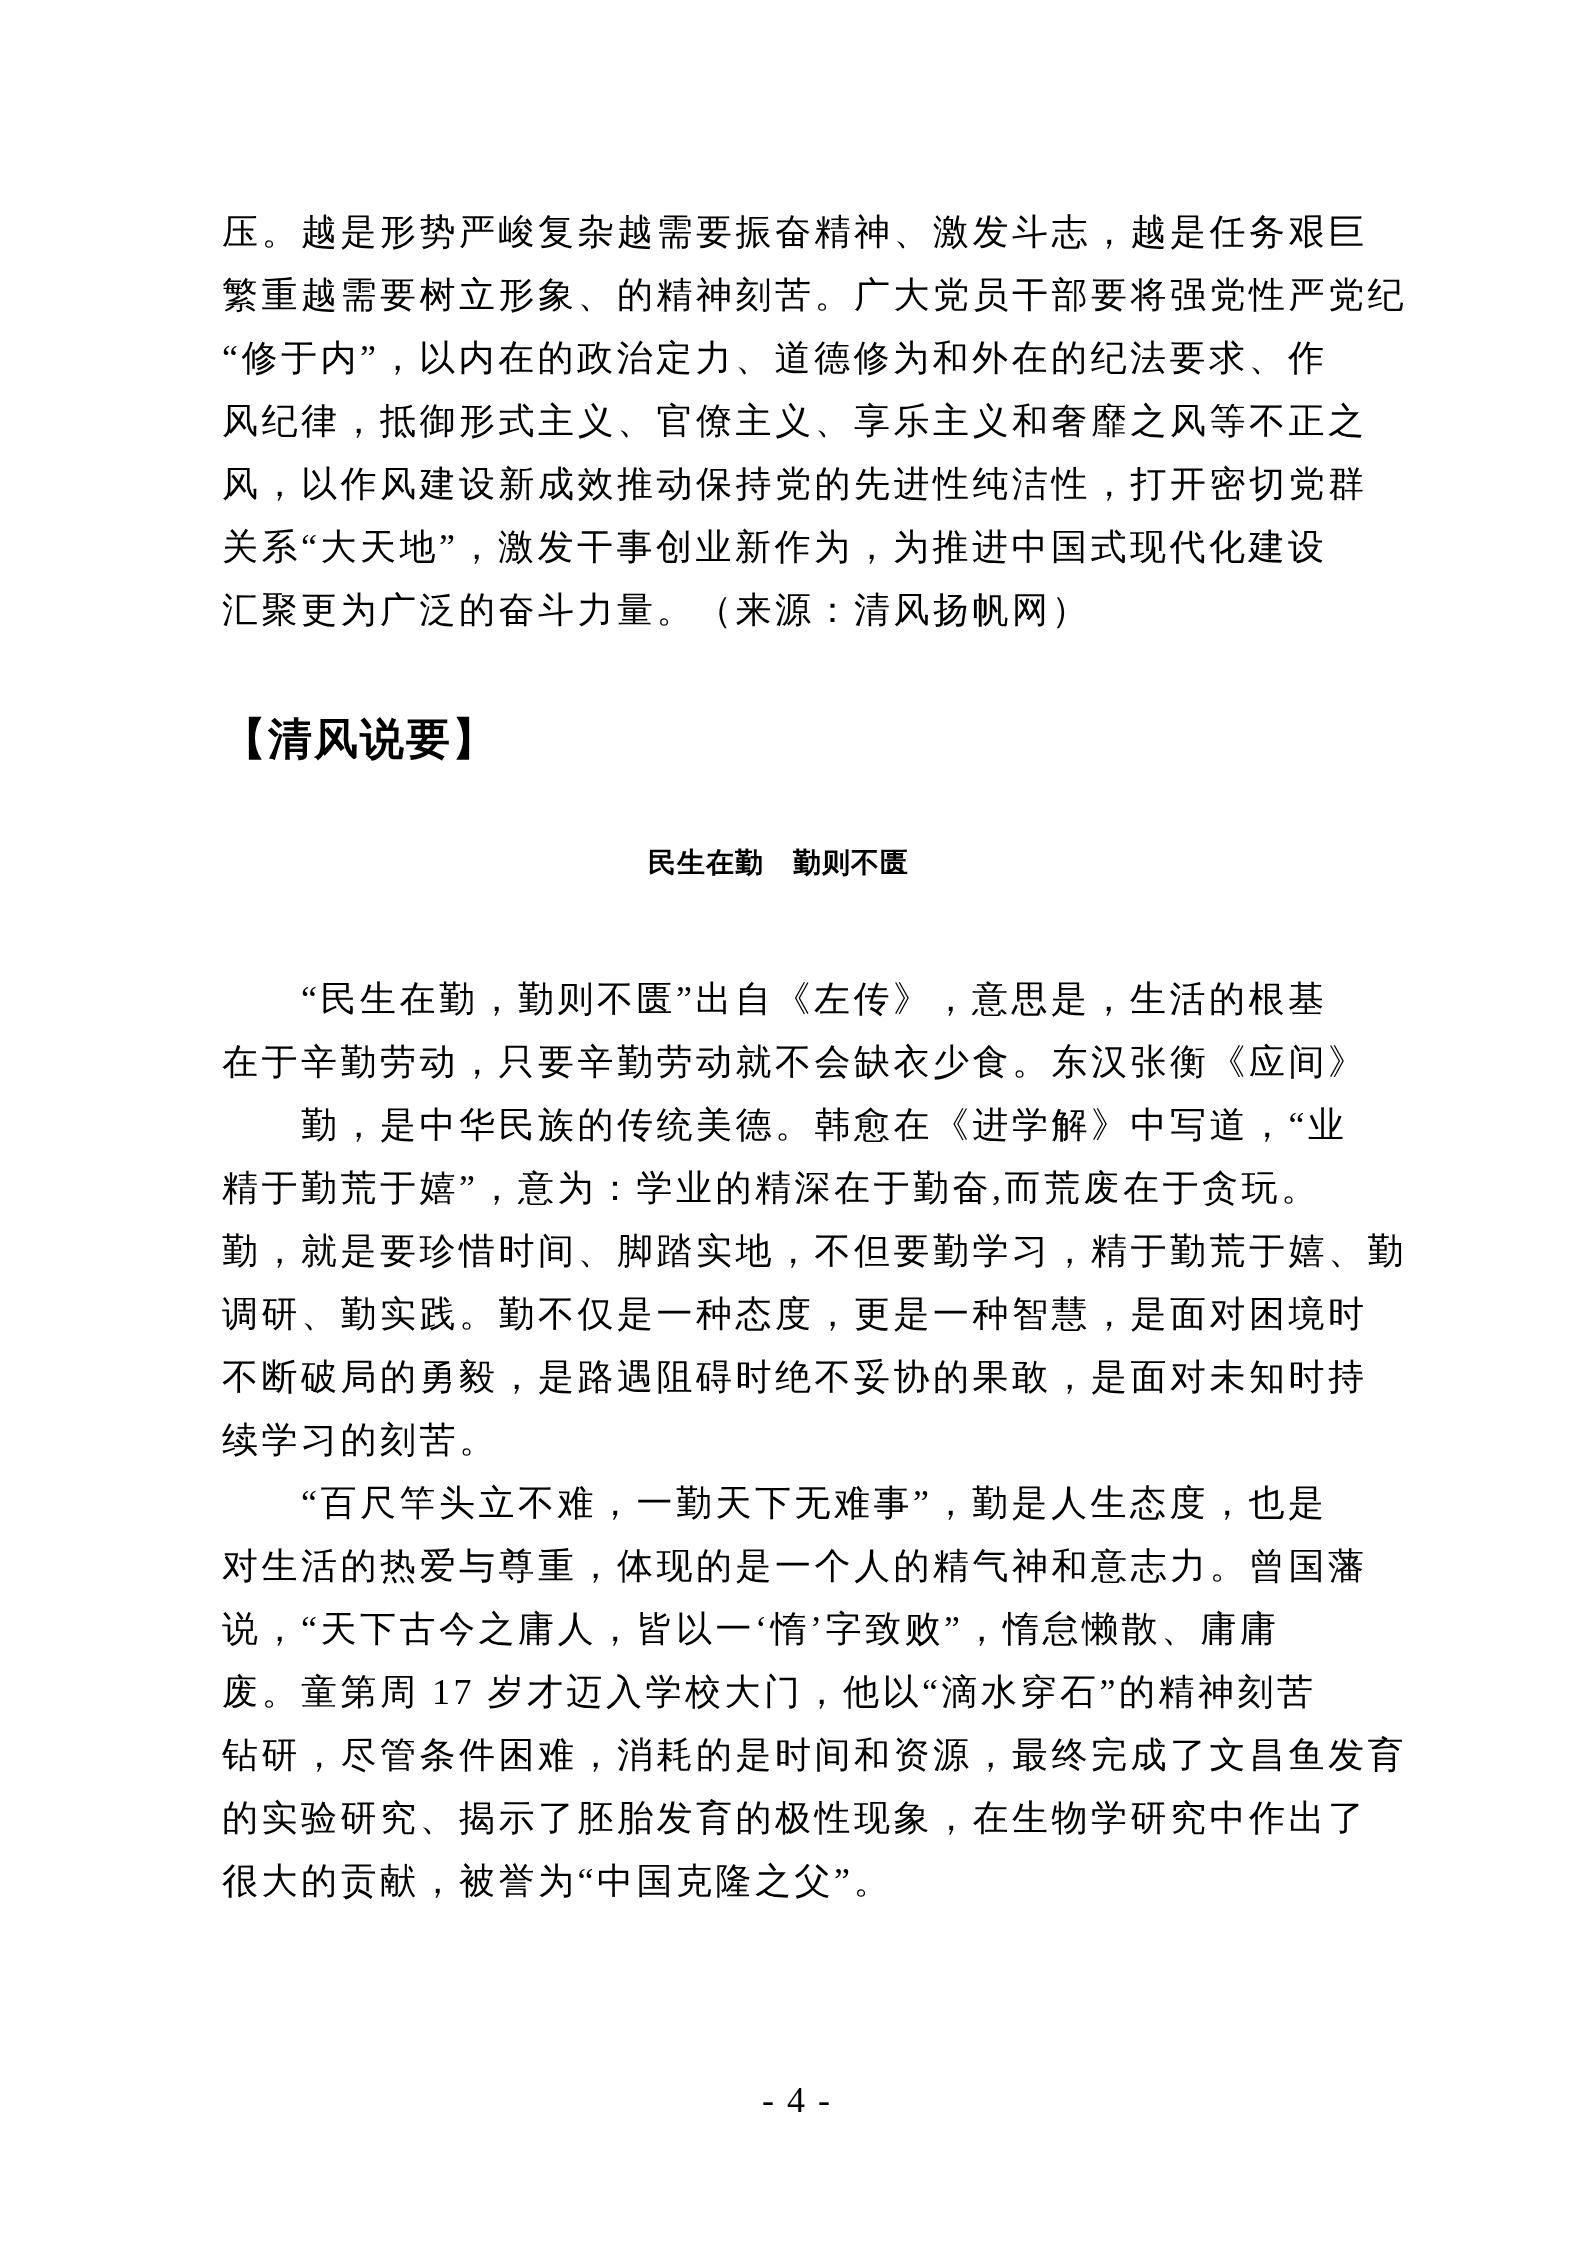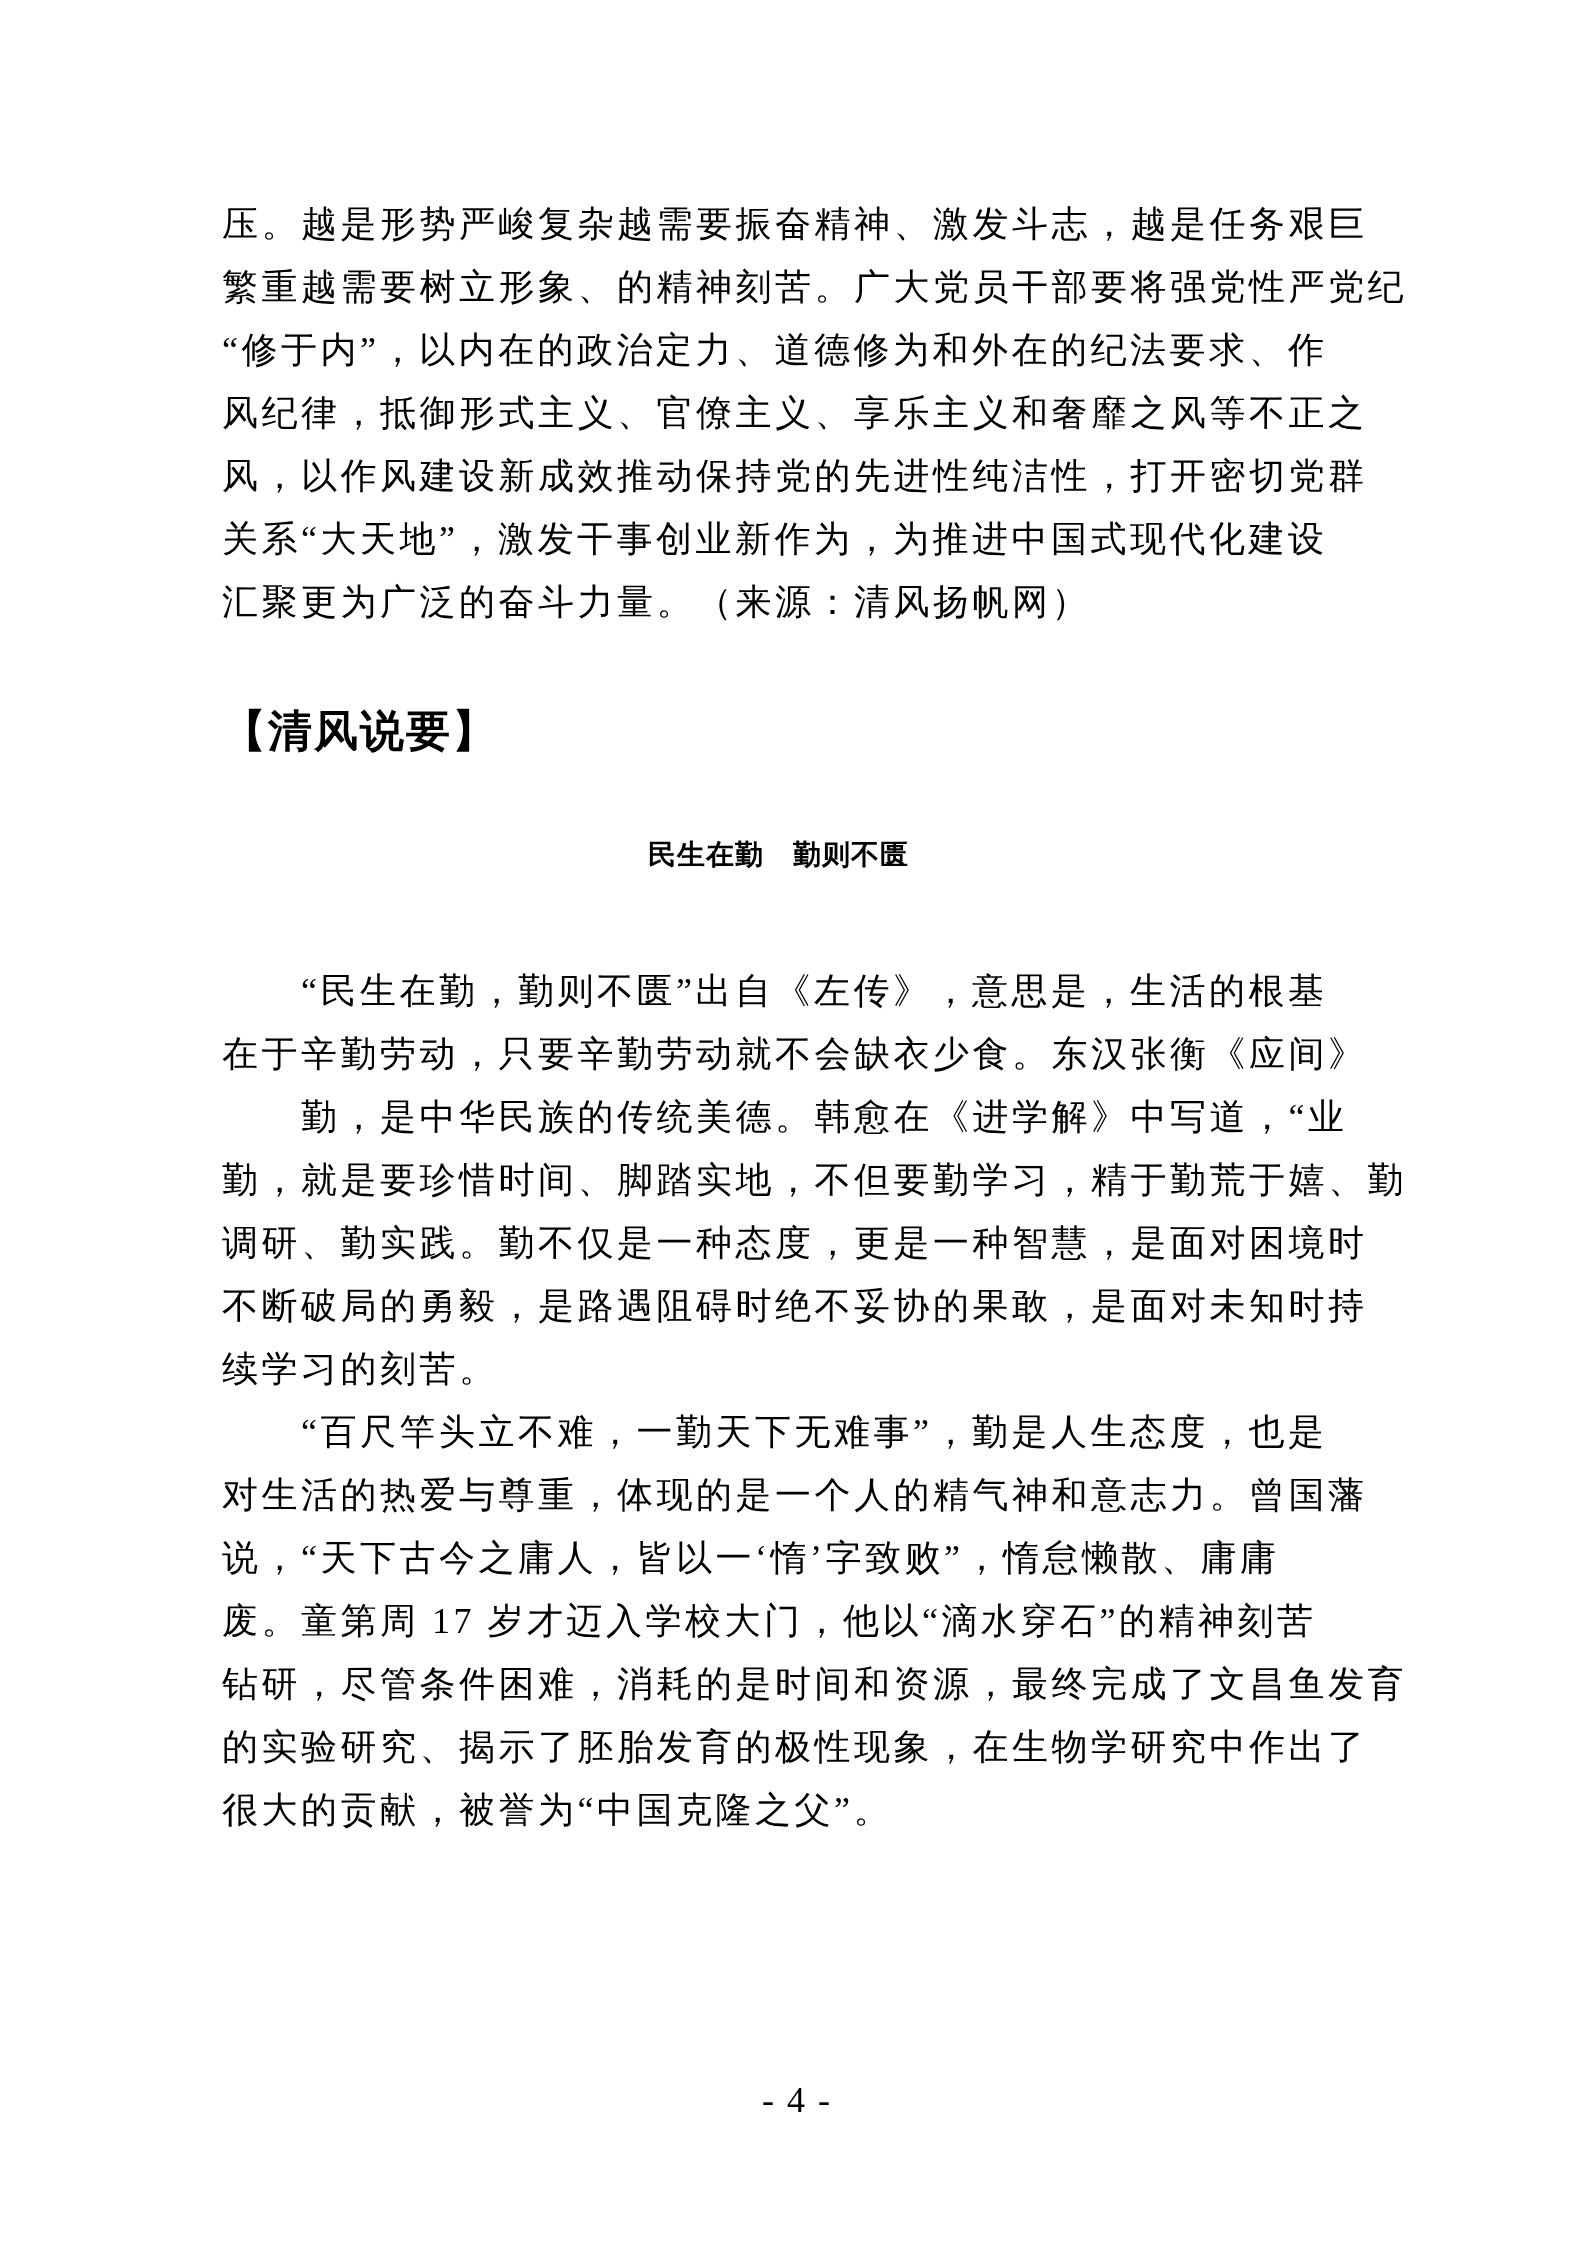--- a/index.html
+++ b/index.html
@@ -12,21 +12,21 @@
     width: 1587px;
     height: 2245px;
     background: #ffffff;
     color: #000000;
     font-family: "Liberation Serif", "DejaVu Serif", serif;
     overflow: hidden;
   }
   .content {
     position: absolute;
     left: 222px;
-    top: 193px;
+    top: 201px;
     width: 1150px;
   }
   .line {
     font-size: 36px;
     line-height: 63px;
     letter-spacing: 3.5px;
     white-space: nowrap;
     font-weight: 400;
   }
   .line.indent {
@@ -85,20 +85,21 @@
 
     <h2 class="section-marker">【清风说要】</h2>
 
     <h1 class="essay-title">民生在勤　勤则不匮</h1>
 
     <section class="essay-body">
       <div class="line indent">“民生在勤，勤则不匮”出自《左传》，意思是，生活的根基</div>
       <div class="line">在于辛勤劳动，只要辛勤劳动就不会缺衣少食。东汉张衡《应间》</div>
 
       <div class="line indent">勤，是中华民族的传统美德。韩愈在《进学解》中写道，“业</div>
+      <div class="line">精于勤荒于嬉”，意为：学业的精深在于勤奋,而荒废在于贪玩。</div>
       <div class="line">勤，就是要珍惜时间、脚踏实地，不但要勤学习，精于勤荒于嬉、勤</div>
       <div class="line">调研、勤实践。勤不仅是一种态度，更是一种智慧，是面对困境时</div>
       <div class="line">不断破局的勇毅，是路遇阻碍时绝不妥协的果敢，是面对未知时持</div>
       <div class="line">续学习的刻苦。</div>
 
       <div class="line indent">“百尺竿头立不难，一勤天下无难事”，勤是人生态度，也是</div>
       <div class="line">对生活的热爱与尊重，体现的是一个人的精气神和意志力。曾国藩</div>
       <div class="line">说，“天下古今之庸人，皆以一‘惰’字致败”，惰怠懒散、庸庸</div>
       <div class="line">废。童第周 17 岁才迈入学校大门，他以“滴水穿石”的精神刻苦</div>
       <div class="line">钻研，尽管条件困难，消耗的是时间和资源，最终完成了文昌鱼发育</div>

